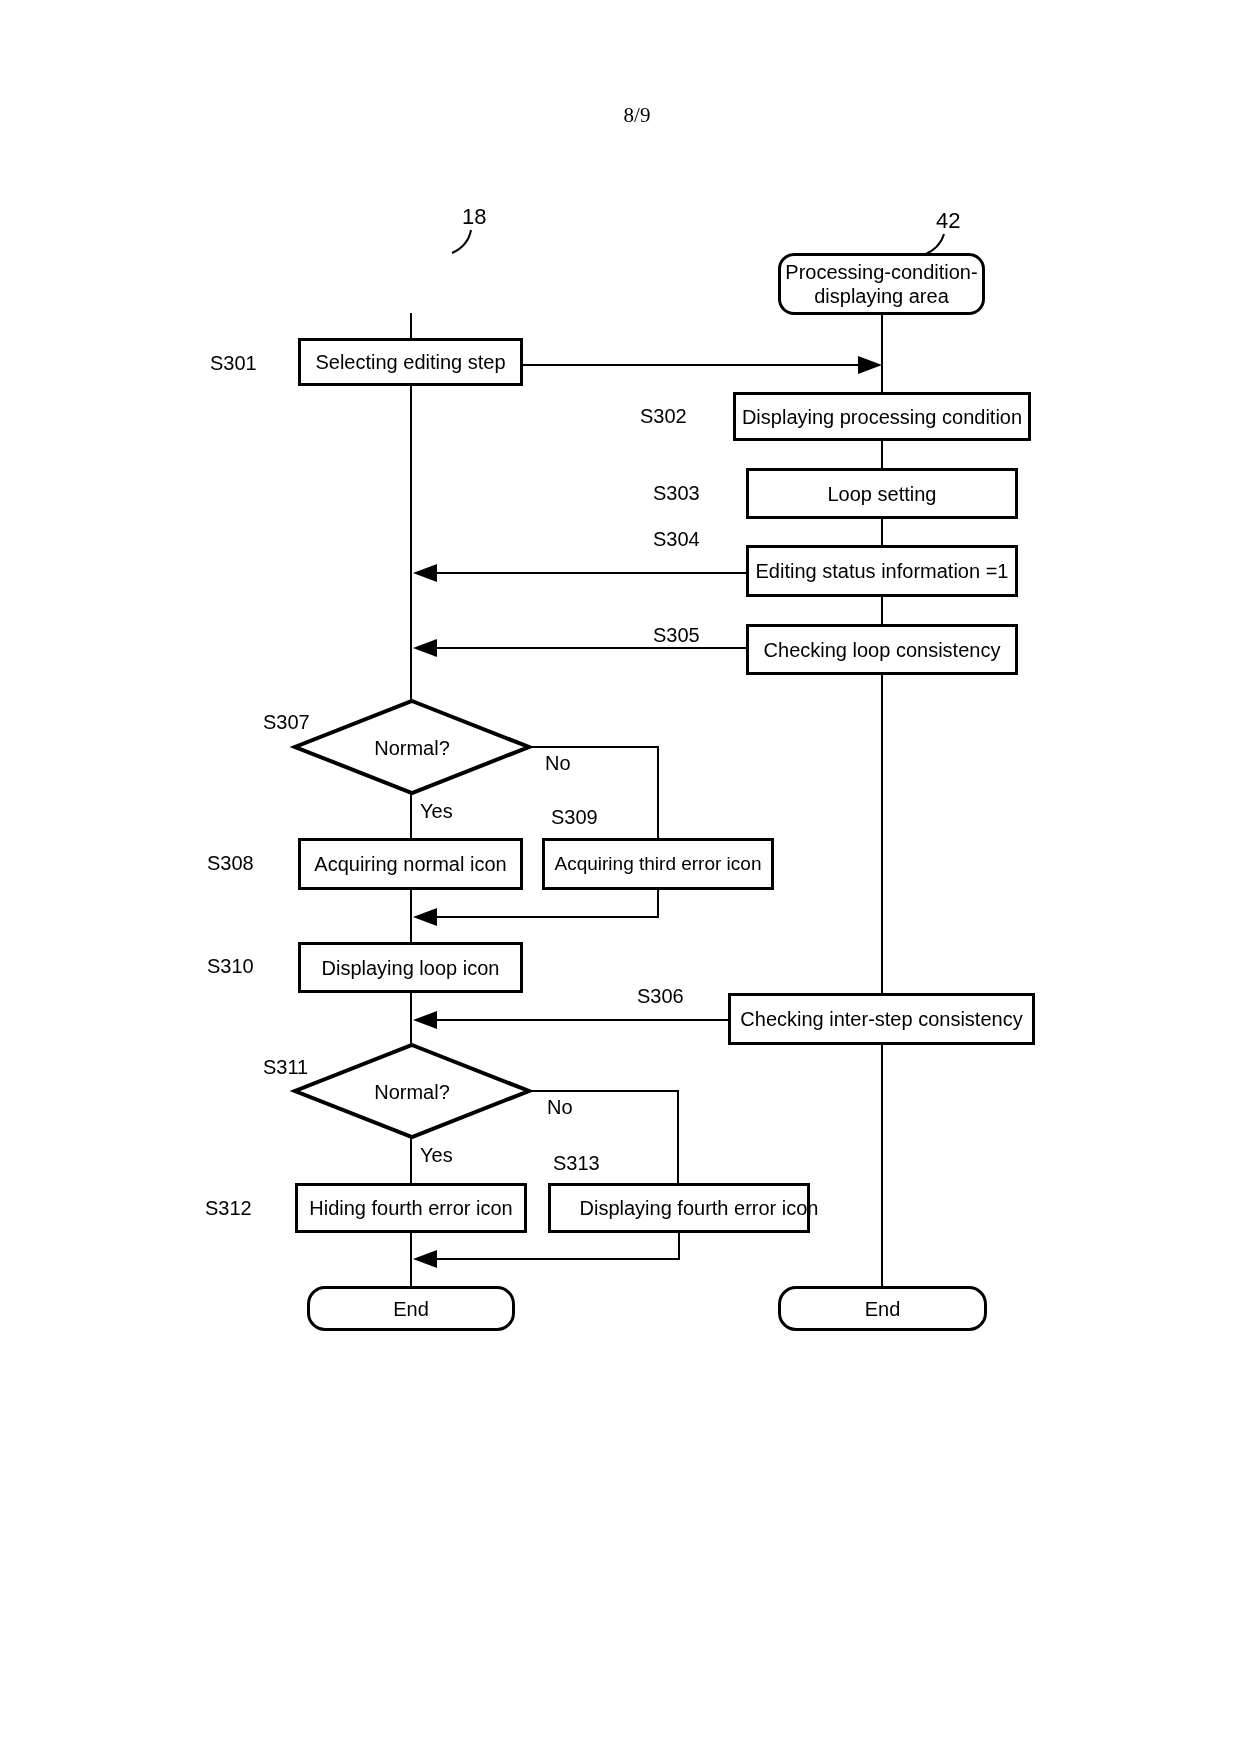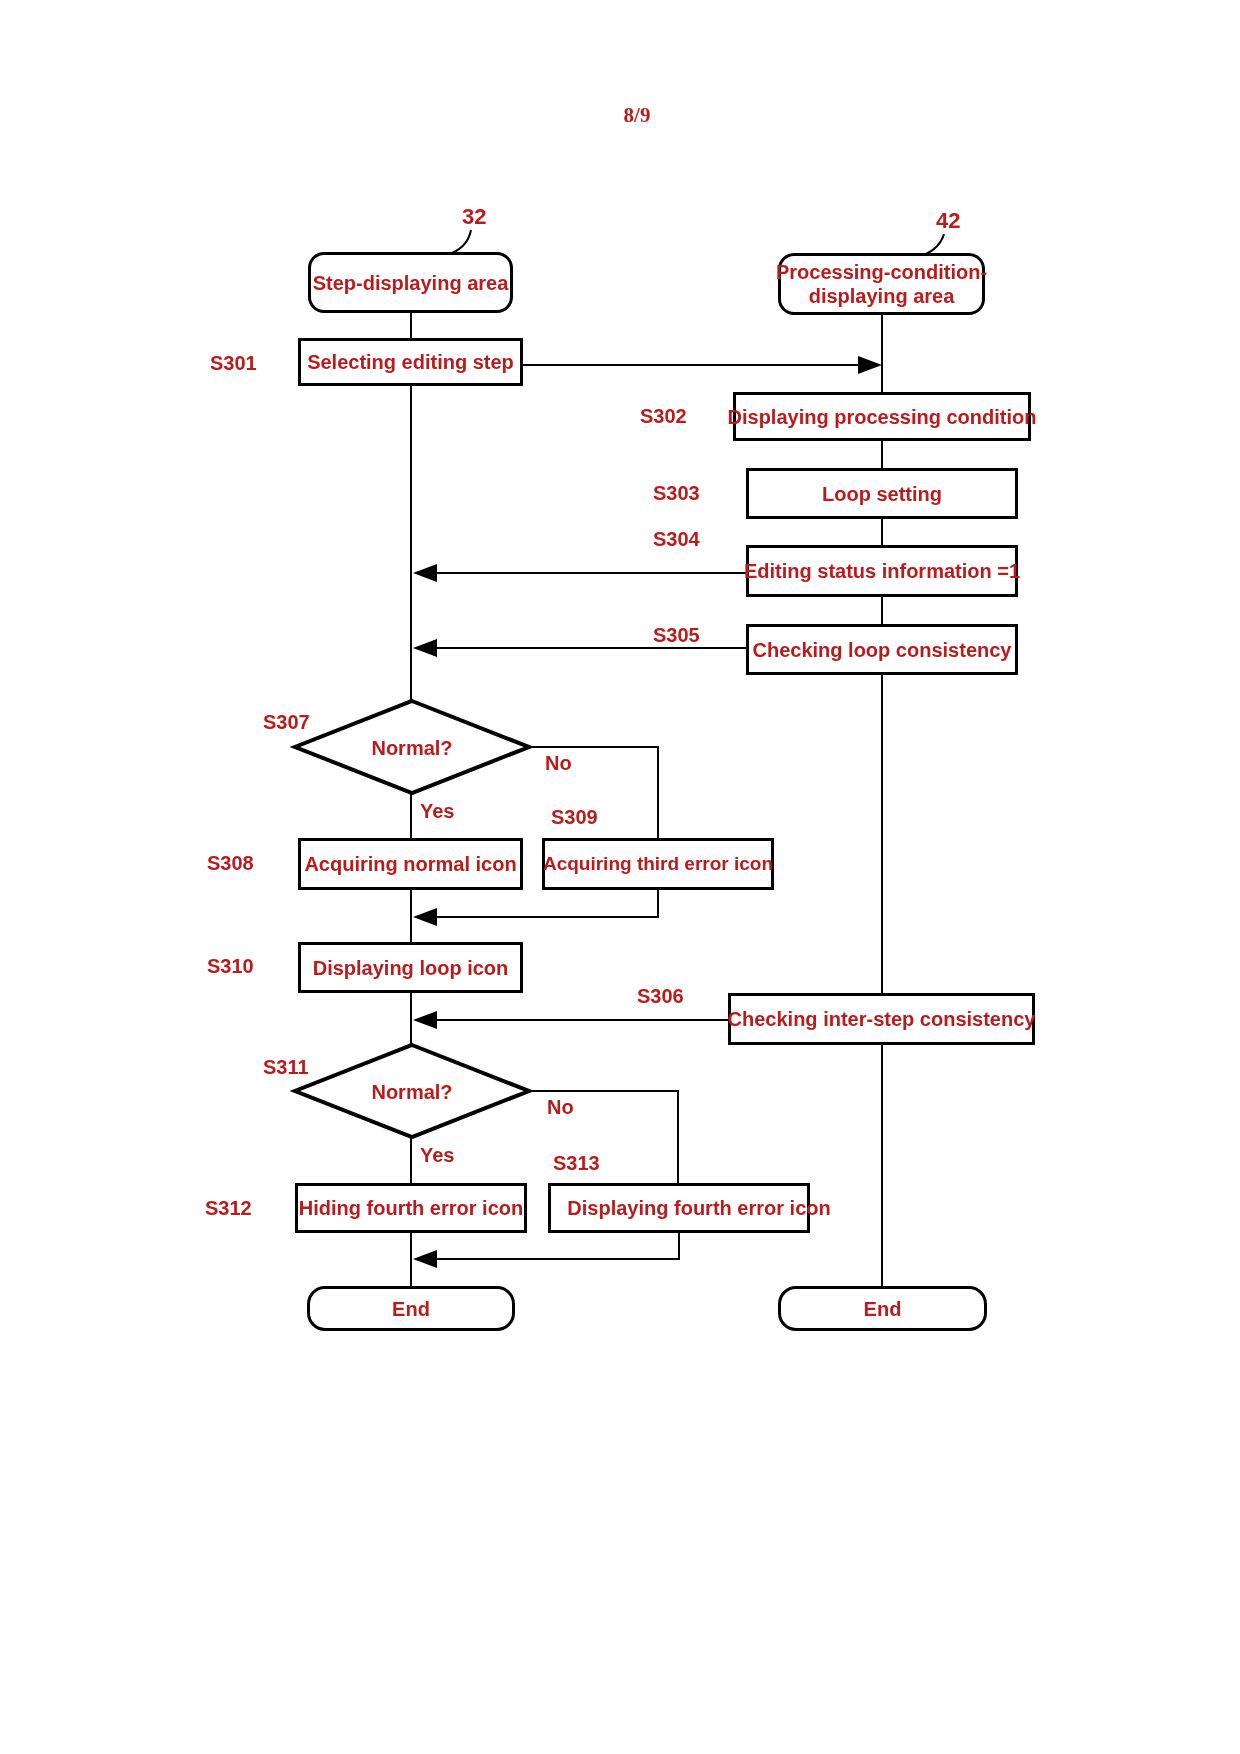--- a/index.html
+++ b/index.html
@@ -1,18 +1,18 @@
 <!DOCTYPE html>
 <html><head>
 <meta charset="utf-8">
 <style>
   html,body{margin:0;padding:0;background:#fff;}
   .canvas{
     position:relative;width:1240px;height:1428px;background:#fff;
-    font-family:"Liberation Sans",sans-serif;color:#b91c1c;overflow:hidden;font-weight:bold;
+    font-family:"Liberation Sans",sans-serif;color:#000000;overflow:hidden;
   }
   .canvas svg{position:absolute;left:0;top:0;}
   .pagenum{
     position:absolute;left:577px;top:103px;width:120px;text-align:center;
     font-family:"Liberation Serif",serif;font-size:21px;
   }
   .figtitle{
     position:absolute;left:521px;top:150px;width:240px;text-align:center;
     font-size:46px;letter-spacing:1px;
   }
@@ -74,26 +74,23 @@
       <polygon points="413,1259 437,1250 437,1268"></polygon>
     </g>
     <g fill="#fff" stroke="#000" stroke-width="4" stroke-linejoin="miter">
       <polygon points="412,701 529,747 412,793 295,747"></polygon>
       <polygon points="412,1045 529,1091 412,1137 295,1091"></polygon>
     </g>
   </svg>
 
   <div class="pagenum">8/9</div>
 
-  <div class="refnum" style="left:462px;top:204px;">32</div>
+  <div class="refnum" style="left:462px;top:204px;">18</div>
   <div class="refnum" style="left:936px;top:208px;">42</div>
 
-  <div class="pbox rbox" style="left:308px;top:252px;width:205px;height:61px;">
-    <span>Step-displaying area</span>
-  </div>
   <div class="pbox rbox" style="left:778px;top:253px;width:207px;height:62px;">
     <span><span>Processing-condition-</span><br><span>displaying area</span></span>
   </div>
 
   <div class="pbox" style="left:298px;top:338px;width:225px;height:48px;">
     <span>Selecting editing step</span>
   </div>
   <div class="pbox" style="left:733px;top:392px;width:298px;height:49px;align-items:center;">
     <span>Displaying processing condition</span>
   </div>

